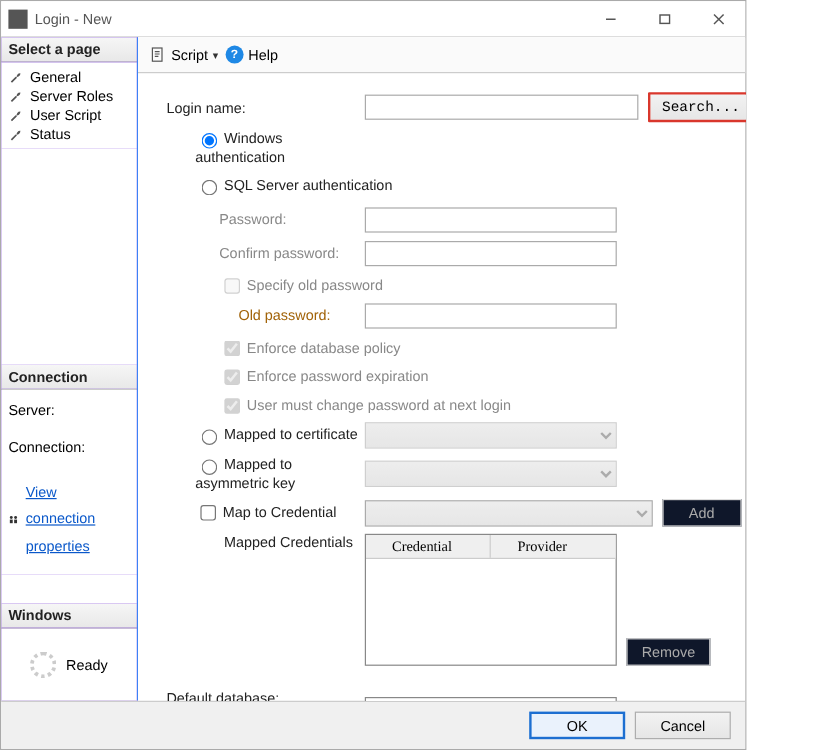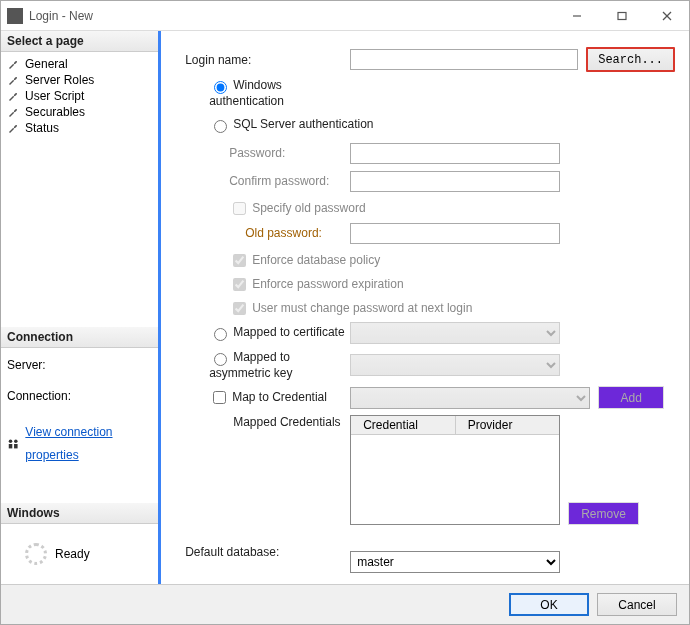--- a/index.html
+++ b/index.html
@@ -1,23 +1,23 @@
 <!DOCTYPE html>
 <html><head>
 <meta charset="utf-8">
 <style>
   * { box-sizing: border-box; font-family: "Segoe UI", Tahoma, sans-serif; font-size: 12px; }
   body { margin: 0; background: #fff; }
-  .window { width: 690px; height: 625px; border: 1px solid #aaa; display: flex; flex-direction: column; background: #fff; }
+  .window { width: 622px; height: 625px; border: 1px solid #aaa; display: flex; flex-direction: column; background: #fff; }
   .titlebar { height: 30px; display: flex; align-items: center; background: #fff; border-bottom: 1px solid #ddd; }
   .titlebar .icon { width: 16px; height: 16px; margin: 0 6px; background: #555; display:inline-block; }
   .titlebar .title { flex: 1; color: #555; }
   .titlebar .winbtn { width: 45px; height: 29px; display: flex; align-items: center; justify-content: center; color: #555; }
   .body { flex: 1; display: flex; overflow: hidden; }
-  .sidebar { width: 180px; border-right: 3px solid #3b82f6; display: flex; flex-direction: column; background: #6d28d9; }
+  .sidebar { width: 180px; border-right: 1px solid #3b82f6; display: flex; flex-direction: column; background: #6d28d9; }
   .panel-head { background: linear-gradient(#f6f6f6,#e8e8e8); border-bottom: 1px solid #ccc; padding: 3px 6px; font-weight: bold; color: #222; }
   .panel-body { background: #fff; padding: 4px 2px; }
   .navitem { display: flex; align-items: center; padding: 1px 4px; gap: 4px; cursor: pointer; }
   .navitem svg { width: 14px; height: 14px; }
   .navitem span { color: #000; }
   .sidebar-spacer { flex: 1; background: #fff;}
   .conn-body { background: #fff; padding: 6px 6px 12px 6px; line-height: 1.9; }
   .conn-body a { color: #0a58ca; text-decoration: underline; }
   .conn-row { display:flex; align-items:center; gap:6px;}
   .prog-body { background: #fff; padding: 24px; display: flex; align-items: center; gap: 8px; height:60px;}
@@ -33,28 +33,28 @@
   .lbl { width: 165px; color: #222; }
   .lbl.indent1 { padding-left: 24px; }
   .lbl.indent2 { padding-left: 44px; color: #888; }
   .lbl.indent3 { padding-left: 60px; color: #a16207; }
   .lbl.indent25 { padding-left: 48px; color:#222;}
   input[type=text].field, input[type=password].field { height: 21px; border: 1px solid #aaa; padding: 1px 4px; background:#fff; }
   input.disabled { background: #eee; border-color: #ccc; }
   select.field { height: 22px; border: 1px solid #888; background: #fff; padding: 0 2px; margin-top: 20px;}
   select.field-disabled { height:22px; border:1px solid #bbb; background: linear-gradient(#e6e6e6,#dcdcdc); color:#888; width:210px;}
   .btn { height: 23px; border: 1px solid #adadad; background: linear-gradient(#f2f2f2,#e6e6e6); padding: 0 12px; cursor: pointer; min-width:66px; text-align:center;}
-  .btn.disabled { color: #aaa; background: #6d28d9; border-color:#ddd; }
+  .btn.disabled { color: #aaa; background: #0f172a; border-color:#ddd; }
   .btn.highlight { border: 2px solid #d9372c; border-radius:1px; padding:0 10px; height:25px;font-family:Liberation Mono, monospace;}
   .radio, .check { margin-right: 6px; vertical-align: middle; }
   .chk-line { padding-left: 44px; color: #888; margin-bottom:4px; display:flex; align-items:center; min-height:20px;}
   .chk-line input { margin-right:6px;}
   .table-box { border:1px solid #888; width:210px; height:110px; background:#fff; }
   .table-head { display:flex; border-bottom:1px solid #ccc; background:#efefef;}
-  .table-head div { flex:1; padding:2px 12px; border-right:1px solid #ccc; }
+  .table-head div { flex:1; padding:2px 22px; border-right:1px solid #ccc;font-family:Liberation Serif, serif; }
   .table-head div:last-child{border-right:none;}
   .footer { height: 40px; border-top: 1px solid #ccc; background: #f0f0f0; display: flex; justify-content: flex-end; align-items: center; gap: 8px; padding: 0 12px; }
   .btn.primary { border: 2px solid #1d6fd1; background:#eaf2fc;}
   .wide-select { height:22px; border:1px solid #888; background: linear-gradient(#e6e6e6,#dcdcdc); color:#888; width:240px; }
 </style>
 </head>
 <body>
 
 <div class="window">
 
@@ -94,26 +94,20 @@
             <svg viewBox="0 0 14 14">
               <path d="M10 4a3 3 0 0 1-4 3L2 11l1 1 4-4a3 3 0 0 1 3-4z" fill="#555"></path>
             </svg>
             <span>Server Roles</span>
           </div>
         <div class="navitem">
             <svg viewBox="0 0 14 14">
               <path d="M10 4a3 3 0 0 1-4 3L2 11l1 1 4-4a3 3 0 0 1 3-4z" fill="#555"></path>
             </svg>
             <span>User Script</span>
-          </div>
-        <div class="navitem">
-            <svg viewBox="0 0 14 14">
-              <path d="M10 4a3 3 0 0 1-4 3L2 11l1 1 4-4a3 3 0 0 1 3-4z" fill="#555"></path>
-            </svg>
-            <span>Securables</span>
           </div>
         <div class="navitem">
             <svg viewBox="0 0 14 14">
               <path d="M10 4a3 3 0 0 1-4 3L2 11l1 1 4-4a3 3 0 0 1 3-4z" fill="#555"></path>
             </svg>
             <span>Status</span>
           </div>
       </div>
       <div class="sidebar-spacer"></div>
       <div class="panel-head">Connection</div>
@@ -134,20 +128,34 @@
       </div>
       <div style="background:#fff; height:24px;"></div>
       <div class="panel-head">Windows</div>
       <div class="prog-body">
         <div class="spinner"></div>
         <span>Ready</span>
       </div>
     </div>
 
     <div class="content">
+      <div class="toolbar">
+        <div class="script">
+          <svg width="14" height="14" viewBox="0 0 14 14">
+              <rect x="2" y="1" width="8" height="11" fill="none" stroke="#555"></rect>
+              <path d="M4 4h4M4 6h4M4 8h3" stroke="#555"></path>
+            </svg>
+          <span>Script</span>
+          <span class="dropdown-caret">▾</span>
+        </div>
+        <div class="help">
+          <span class="help-icon">?</span>
+          <span>Help</span>
+        </div>
+      </div>
 
       <div class="form-area">
         <div class="row">
           <span class="lbl">Login name:</span>
           <input type="text" class="field" style="width: 228px;">
           <span style="width:8px"></span>
           <button class="btn highlight">Search...</button>
         </div>
         <div class="row">
           <label class="lbl indent1"><input type="radio" class="radio" name="auth" checked="" style=""><span>Windows authentication</span></label>

